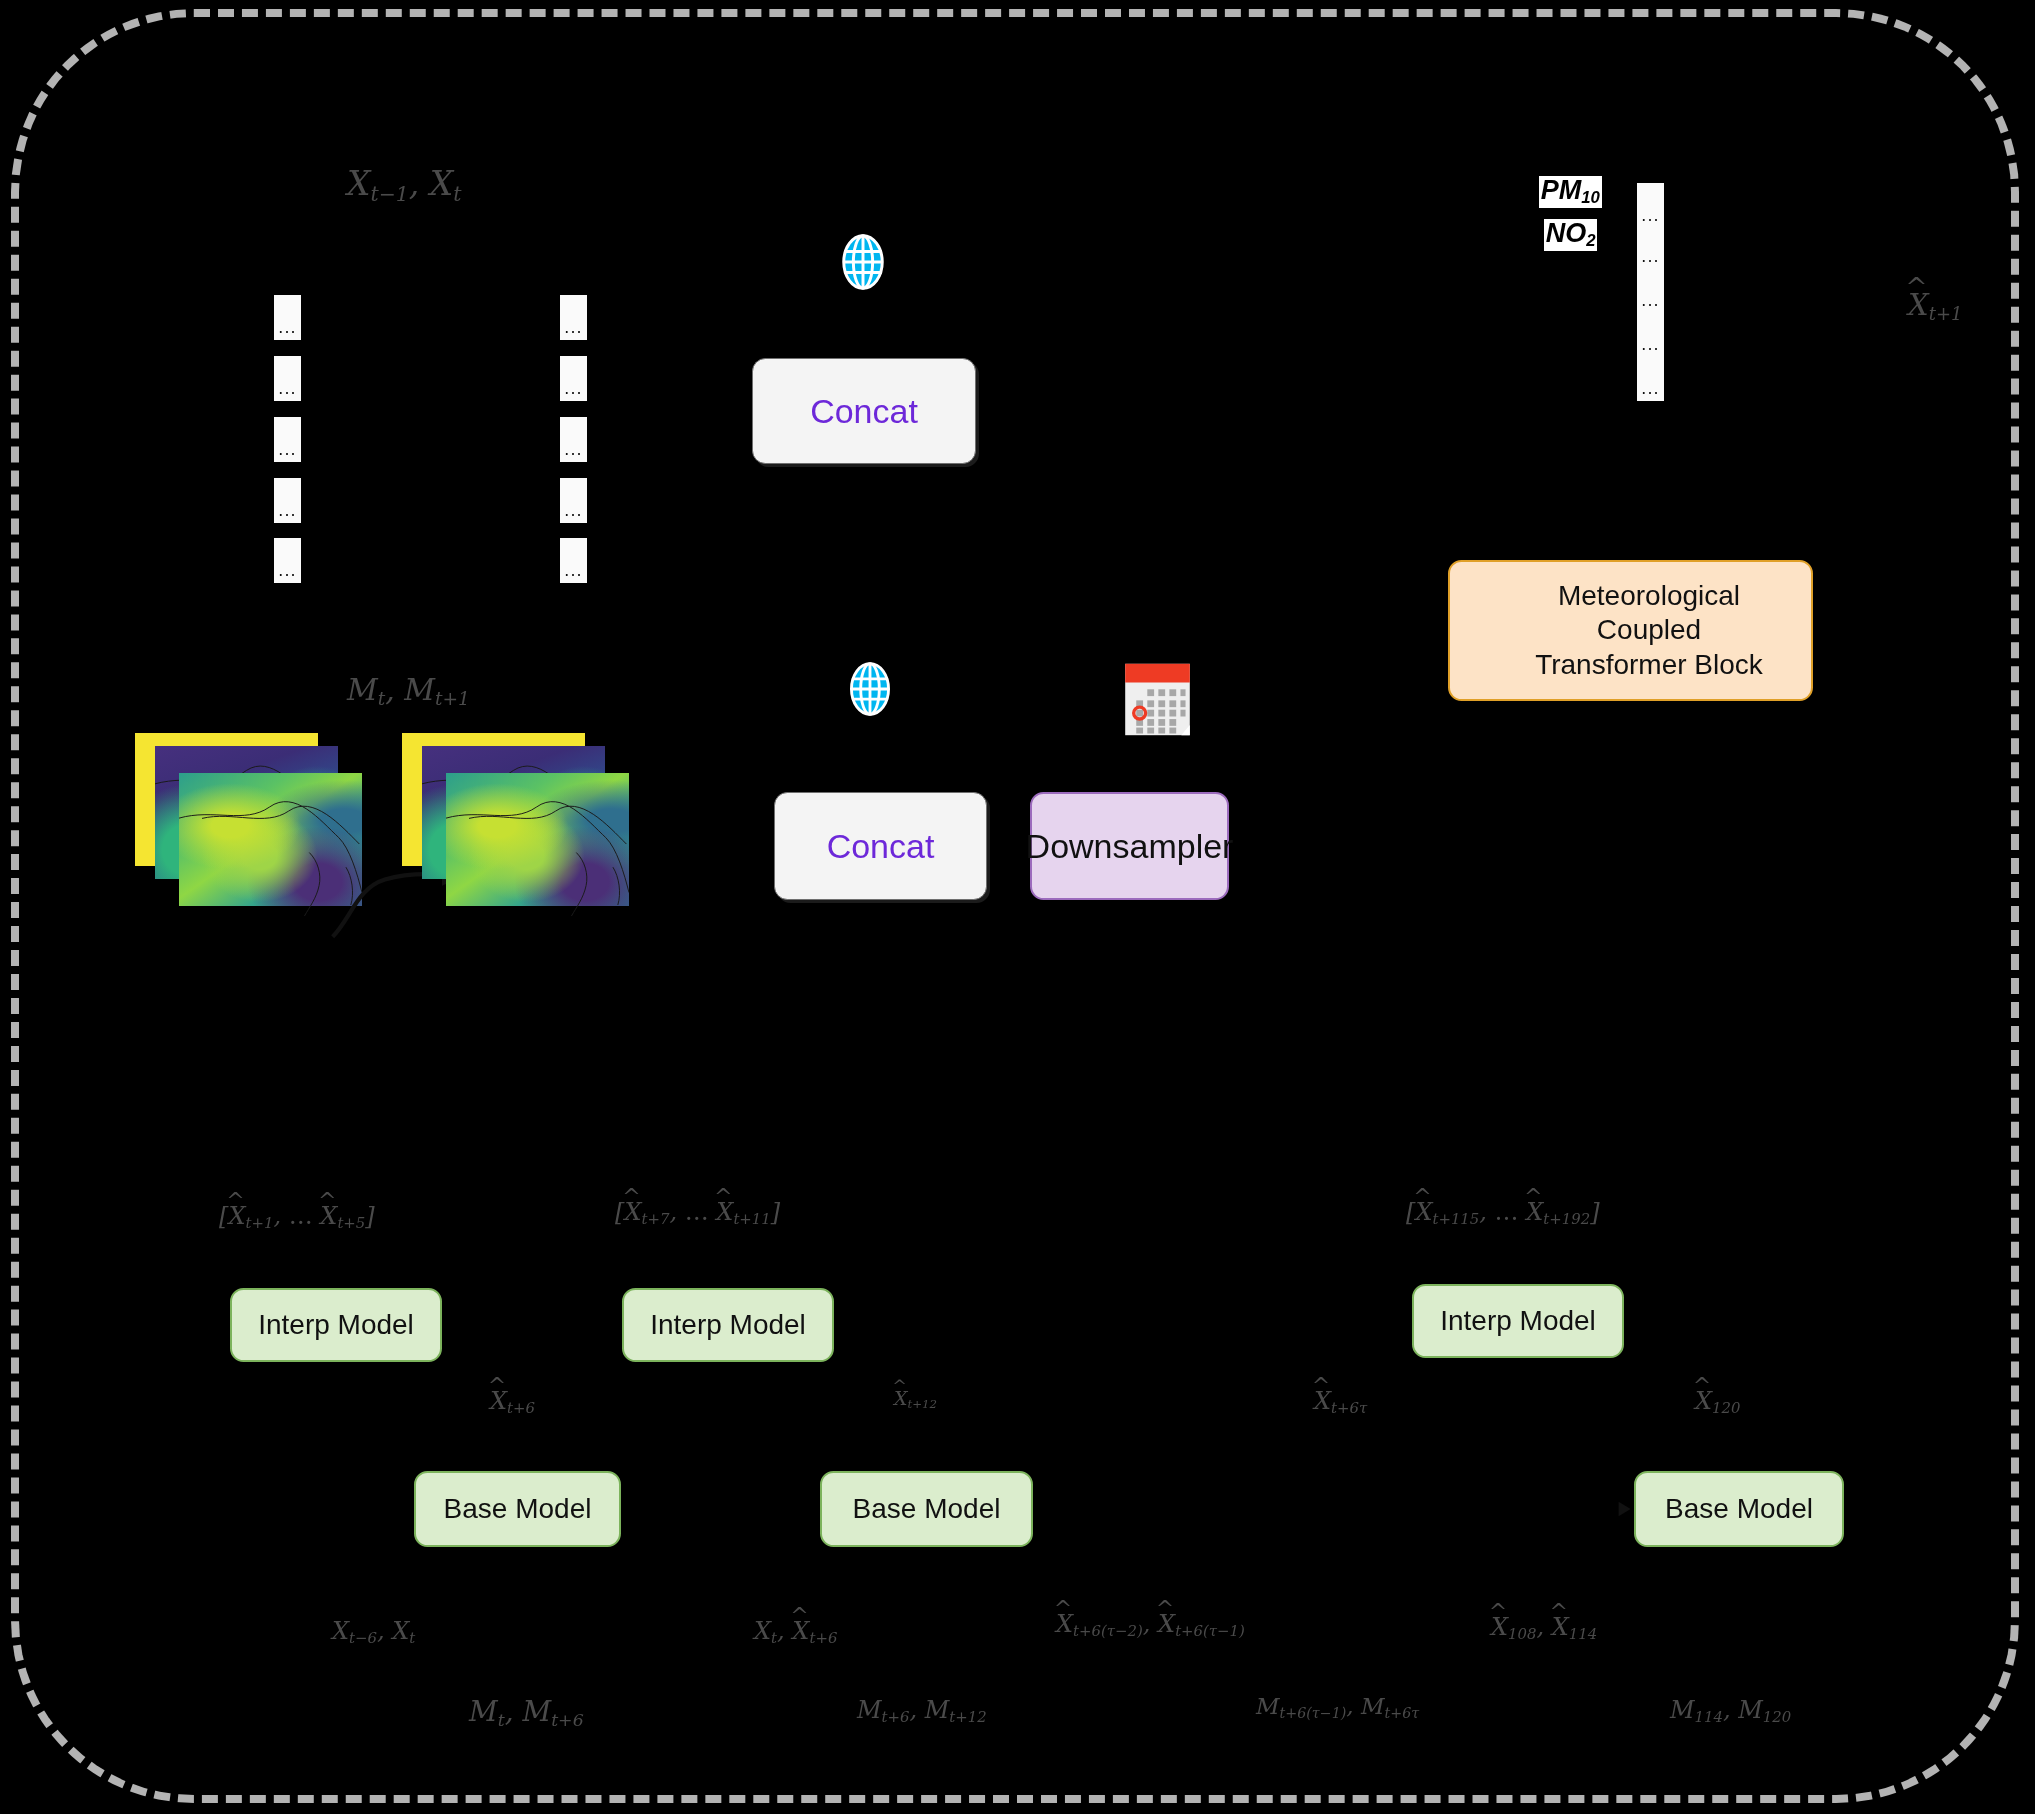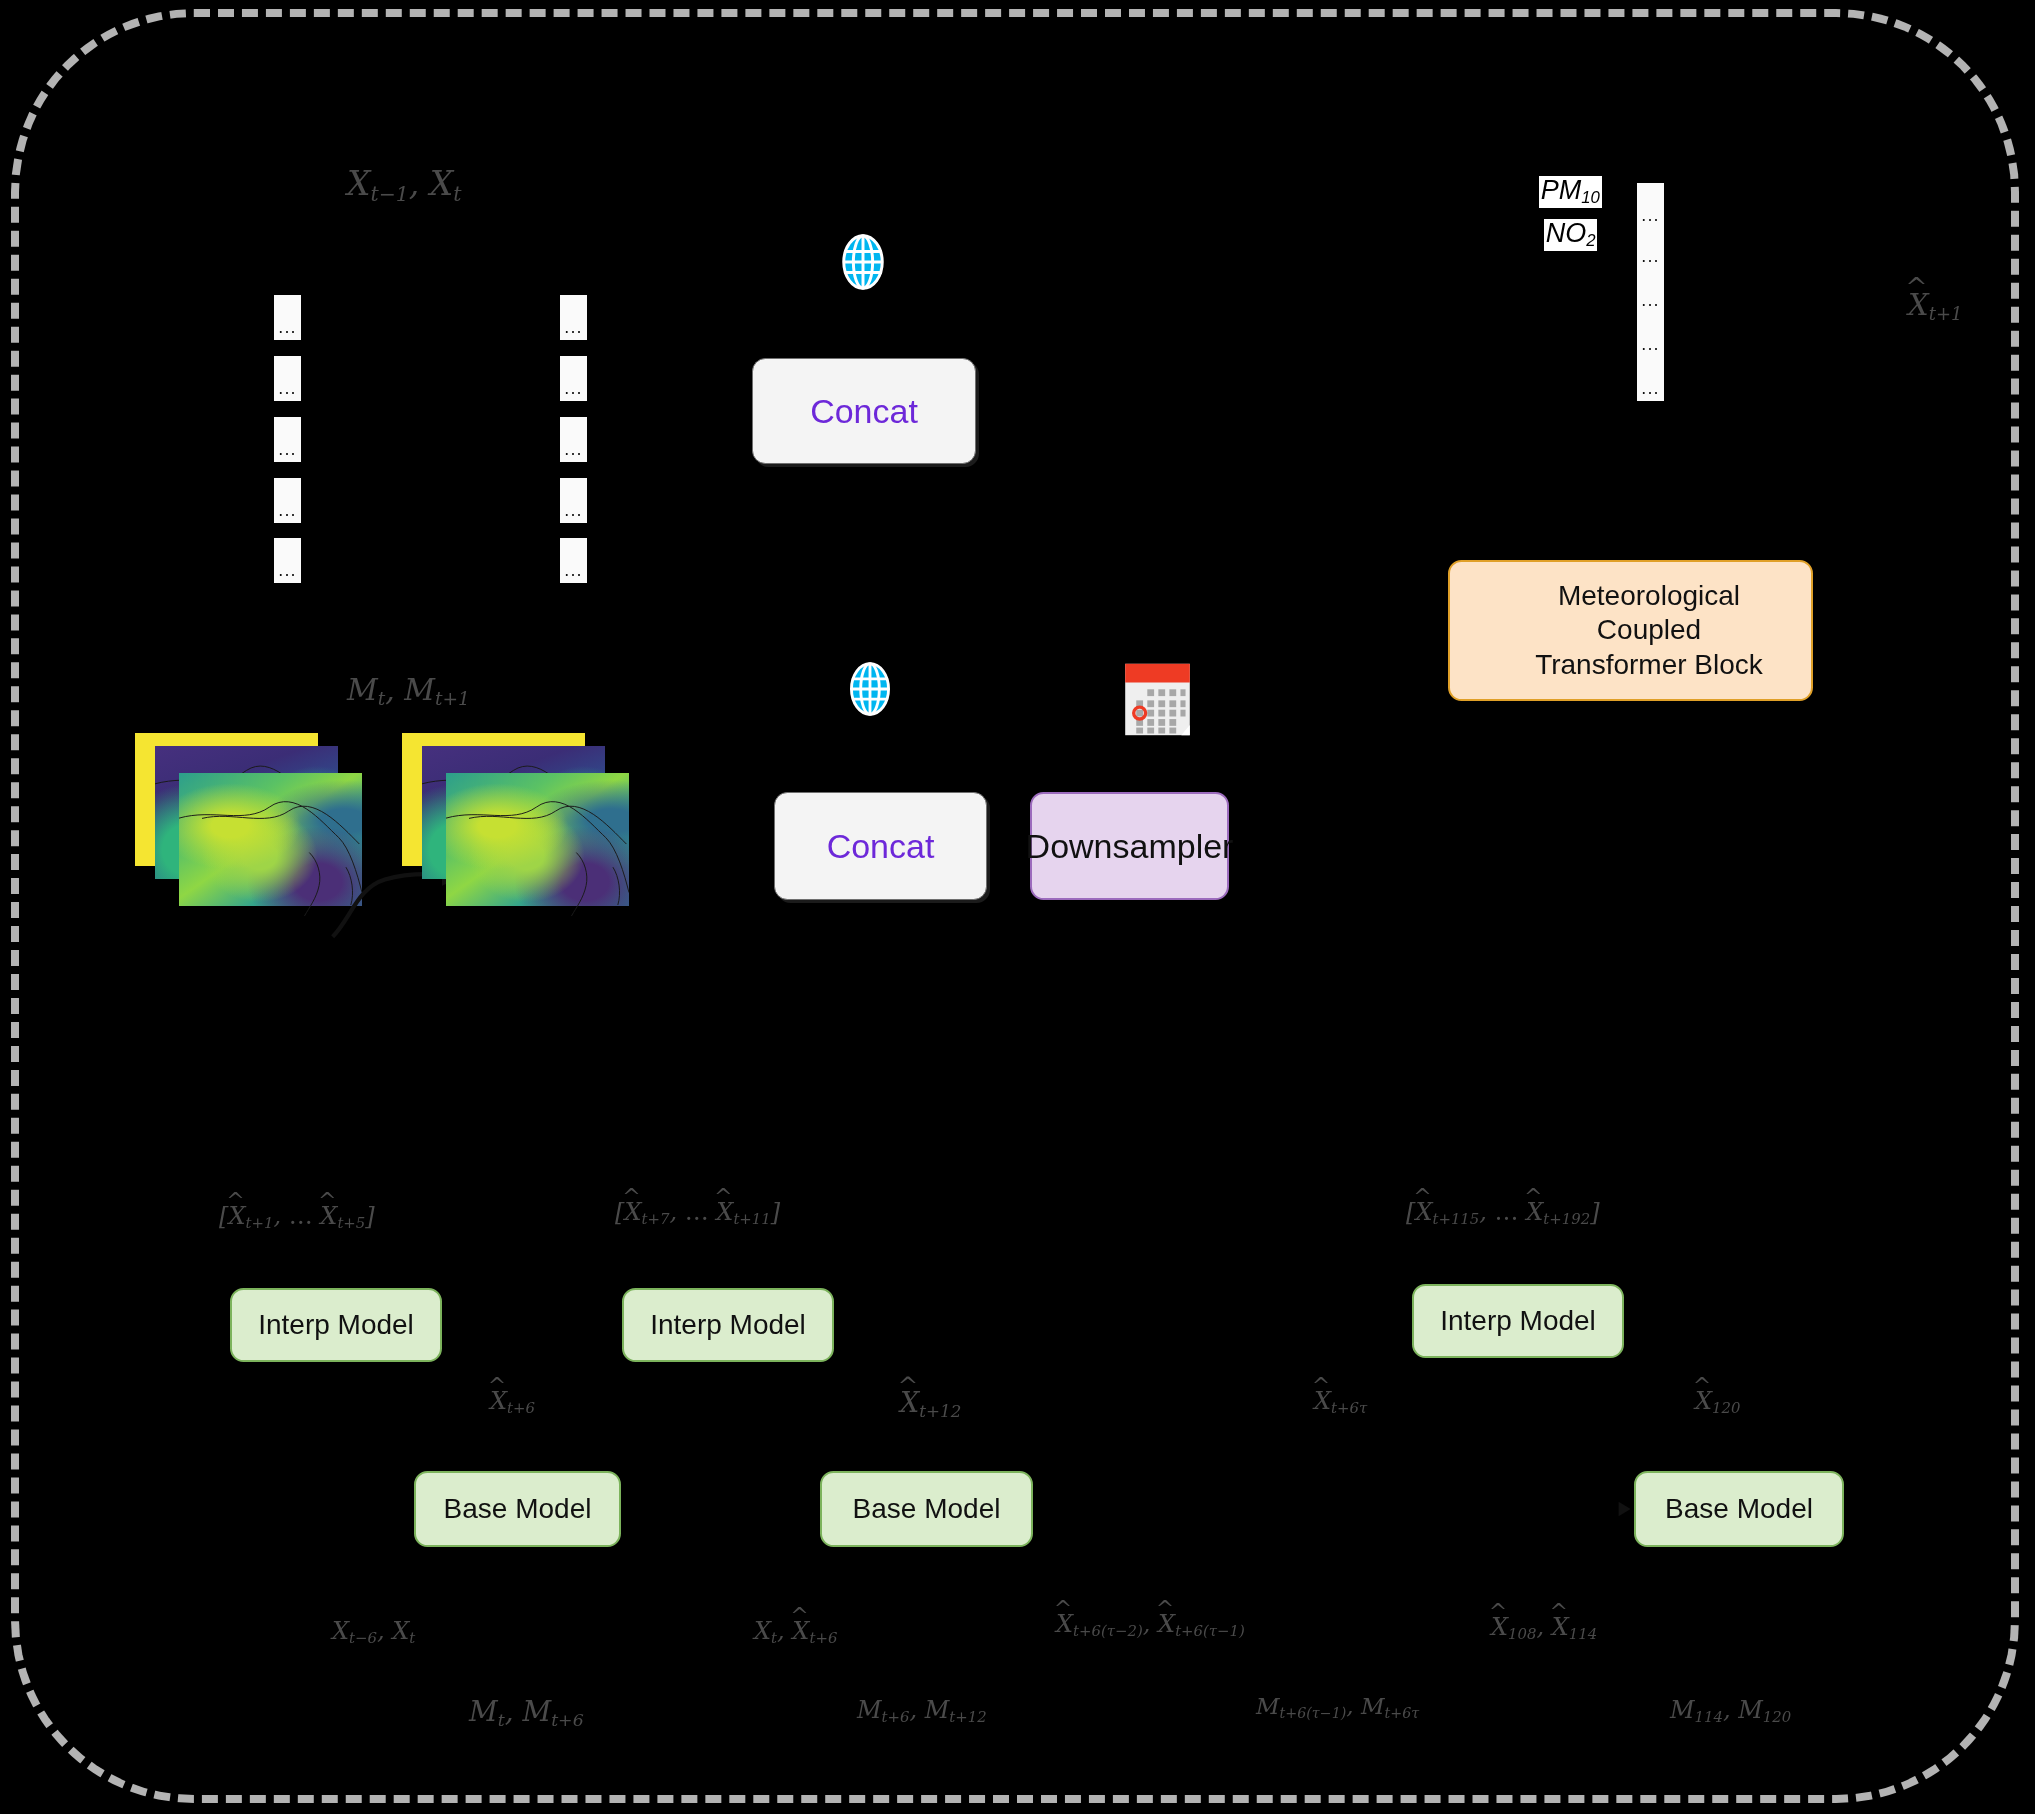--- a/index.html
+++ b/index.html
@@ -94,21 +94,21 @@
       linear-gradient(150deg,#3aa98b 0%,#74ca57 28%,#b8dd3d 46%,#35a98a 66%,#2b6f8f 100%);
   }
   .tile .coast{position:absolute;inset:0;pointer-events:none;}
 
   .arrow-svg{position:absolute;pointer-events:none;}
 
   
   .chem{
     position:absolute;background:#ffffff;color:#000;
     font-family:"Liberation Sans",sans-serif;font-style:italic;
-    font-weight:400;line-height:1;padding:1.2px 1.8px;white-space:nowrap;
+    font-weight:700;line-height:1;padding:1.2px 1.8px;white-space:nowrap;
   }
   .chem sub{font-size:.62em;vertical-align:-0.25em;}
 </style>
 </head>
 <body>
 
 <div id="canvas">
 
   <div class="frame"></div>
 
@@ -330,21 +330,21 @@
   <div class="abs math" style="left:469px;top:1698px;font-size:28px;">
     M<sub>t</sub>, M<sub>t+6</sub>
   </div>
 
   <div class="abs math" style="left:615px;top:1200px;font-size:24px;">
     [<span class="hat">X</span><sub>t+7</sub>, <span class="up">…</span> <span class="hat">X</span><sub>t+11</sub>]
   </div>
   <div class="box green" style="left:622px;top:1288px;width:212px;height:74px;font-size:28px;">
     <span>Interp Model</span>
   </div>
-  <div class="abs math" style="left:894px;top:1389px;font-size:27px;margin-left:6px;">
+  <div class="abs math" style="left:894px;top:1389px;font-size:19px;">
     <span class="hat">X</span><sub>t+12</sub>
   </div>
   <div class="box green" style="left:820px;top:1471px;width:213px;height:76px;font-size:28px;">
     <span>Base Model</span>
   </div>
   <div class="abs math" style="left:754px;top:1619px;font-size:24px;">
     X<sub>t</sub>, <span class="hat">X</span><sub>t+6</sub>
   </div>
   <div class="abs math" style="left:857px;top:1698px;font-size:24px;">
     M<sub>t+6</sub>, M<sub>t+12</sub>

